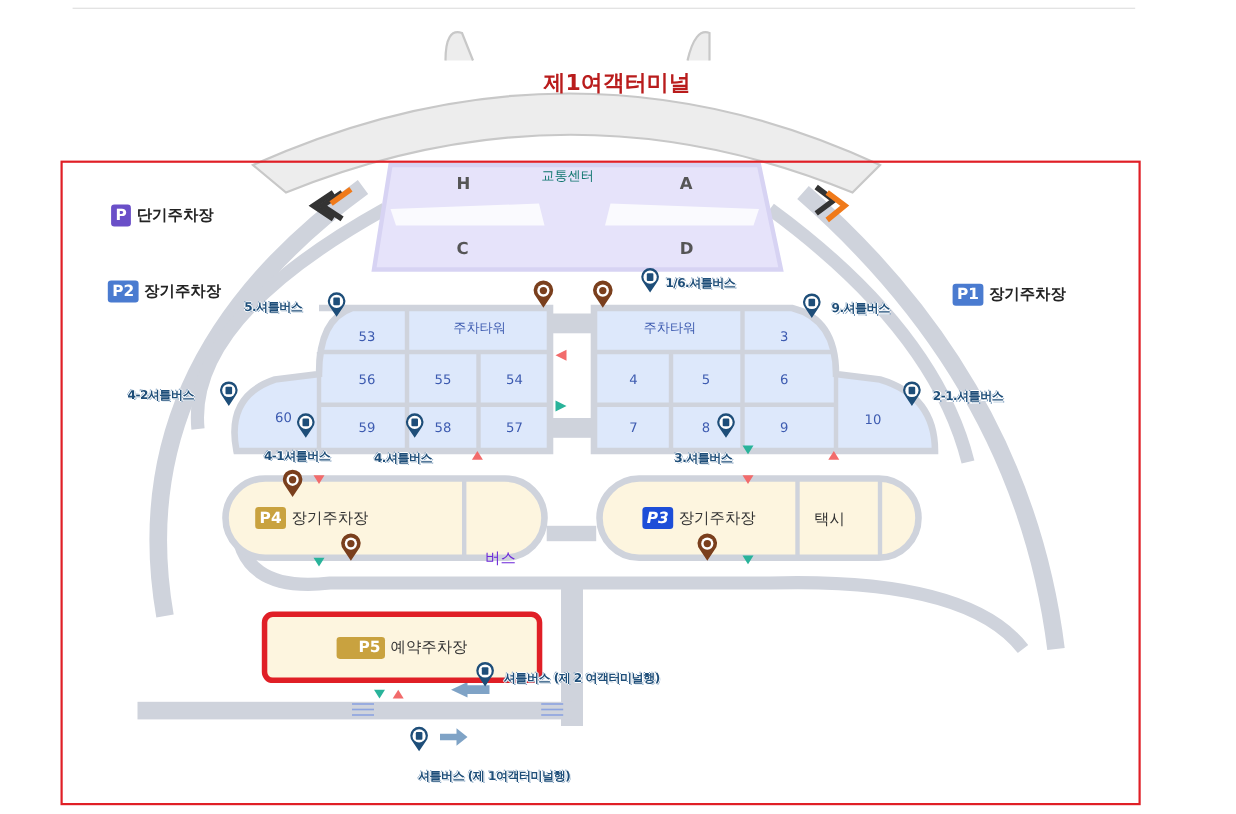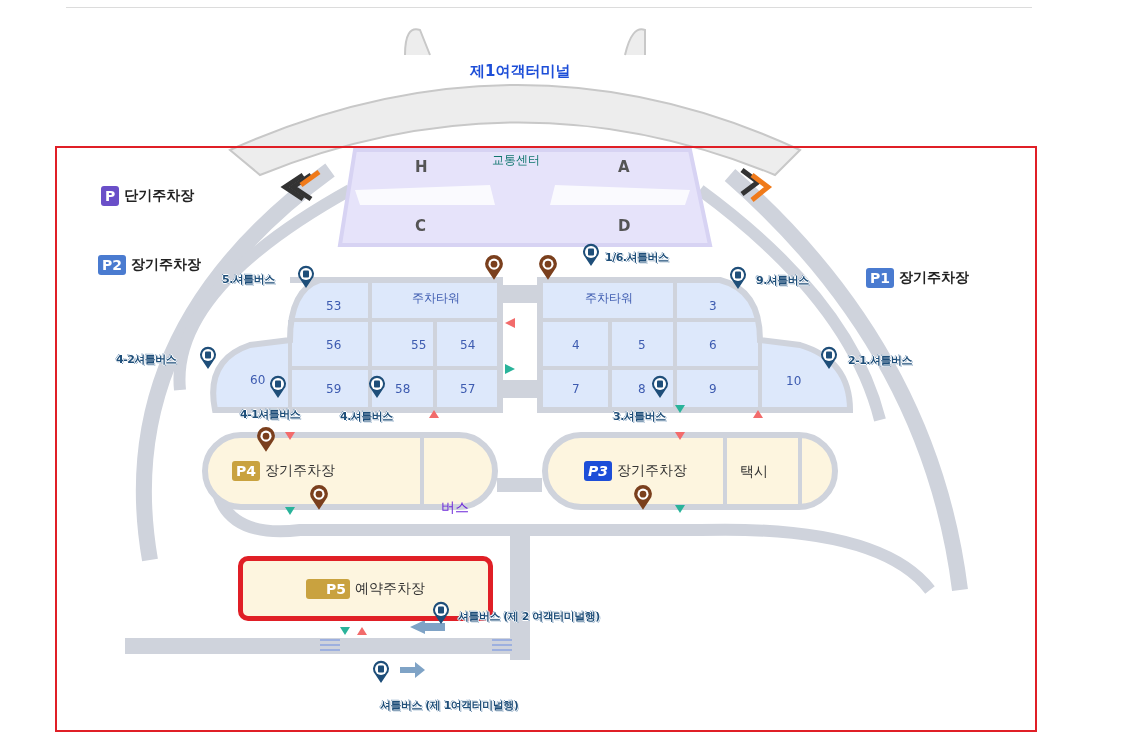--- a/index.html
+++ b/index.html
@@ -89,44 +89,44 @@
   <g stroke="#8da4e0" stroke-width="1.5">
       <line x1="320" y1="640" x2="340" y2="640"></line>
       <line x1="320" y1="645" x2="340" y2="645"></line>
       <line x1="320" y1="650" x2="340" y2="650"></line>
   <line x1="492" y1="640" x2="512" y2="640"></line>
       <line x1="492" y1="645" x2="512" y2="645"></line>
       <line x1="492" y1="650" x2="512" y2="650"></line>
     </g>
 </svg>
 
-<div class="lbl dark" style="left:470px;top:62px;font-size:15px;color:#1d4ed8;">제1여객터미널</div>
+<div class="lbl dark" style="left:494px;top:62px;font-size:20px;color:#b91c1c;">제1여객터미널</div>
 <div class="lbl" style="left:492px;top:152px;font-size:12px;color:#0f766e;">교통센터</div>
 <div class="lbl gate" style="left:415px;top:158px;">H</div>
 <div class="lbl gate" style="left:618px;top:158px;">A</div>
 <div class="lbl gate" style="left:415px;top:217px;">C</div>
 <div class="lbl gate" style="left:618px;top:217px;">D</div>
 
 <div class="lbl legend" style="left:101px;top:186px;">
   <span class="badge" style="background:#6a4fc8;">P</span>
   <span>단기주차장</span>
 </div>
 <div class="lbl legend" style="left:98px;top:255px;">
   <span class="badge" style="background:#4a7bd0;">P2</span>
   <span>장기주차장</span>
 </div>
-<div class="lbl legend" style="left:866px;top:268px;">
+<div class="lbl legend" style="left:866px;top:258px;">
   <span class="badge" style="background:#4a7bd0;">P1</span>
   <span>장기주차장</span>
 </div>
 
 <div class="lbl num" style="left:326px;top:299px;">53</div>
 <div class="lbl num" style="left:412px;top:290px;">주차타워</div>
 <div class="lbl num" style="left:326px;top:338px;">56</div>
-<div class="lbl num" style="left:395px;top:338px;margin-left:16px;">55</div>
+<div class="lbl num" style="left:395px;top:338px;">55</div>
 <div class="lbl num" style="left:460px;top:338px;">54</div>
 <div class="lbl num" style="left:250px;top:373px;">60</div>
 <div class="lbl num" style="left:326px;top:382px;">59</div>
 <div class="lbl num" style="left:395px;top:382px;">58</div>
 <div class="lbl num" style="left:460px;top:382px;">57</div>
 
 <div class="lbl num" style="left:585px;top:290px;">주차타워</div>
 <div class="lbl num" style="left:709px;top:299px;">3</div>
 <div class="lbl num" style="left:572px;top:338px;">4</div>
 <div class="lbl num" style="left:638px;top:338px;">5</div>

